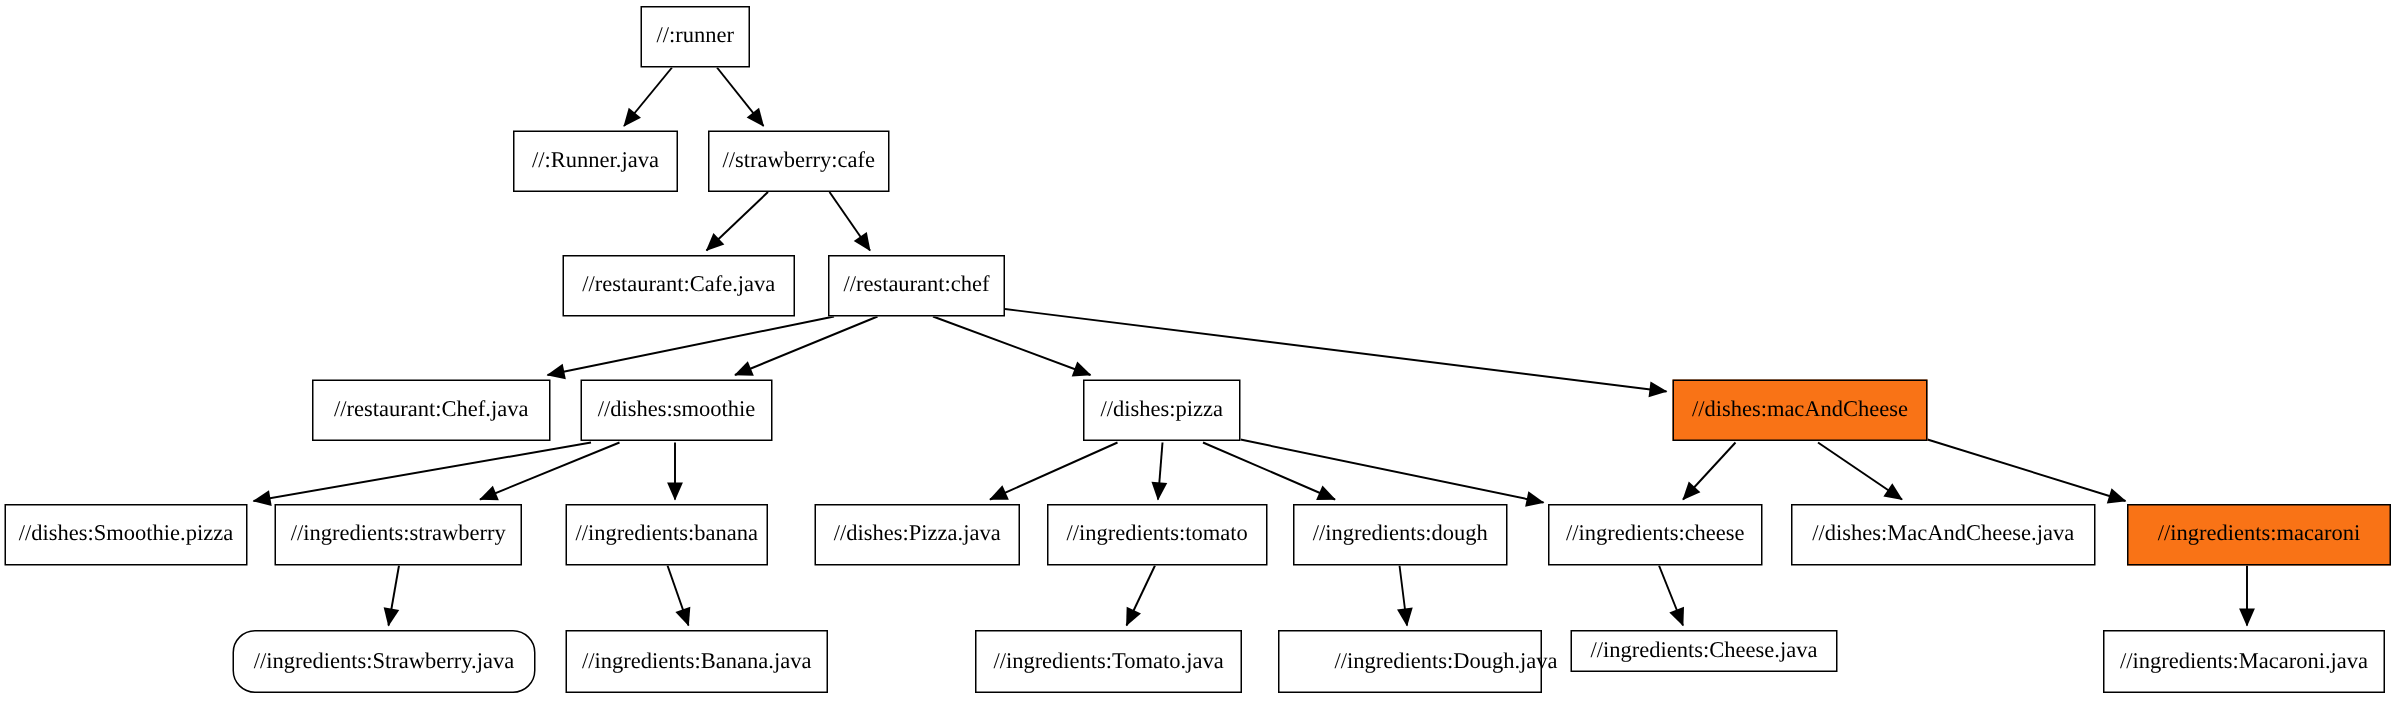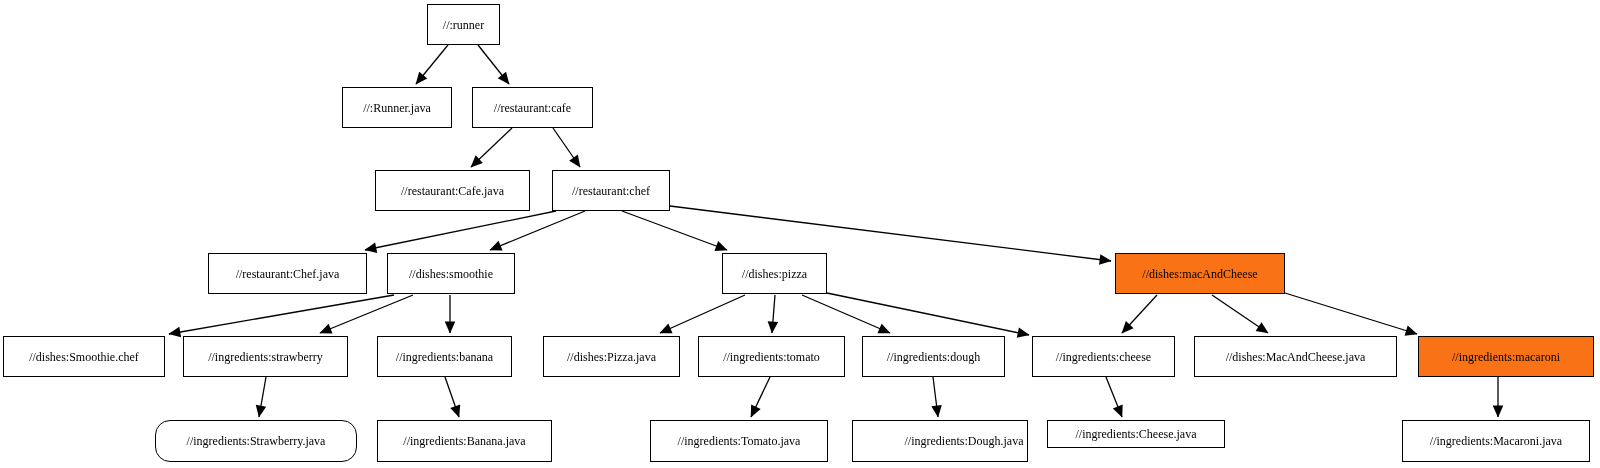--- a/index.html
+++ b/index.html
@@ -25,21 +25,21 @@
   .edges-svg line {
     stroke: #000000;
     stroke-width: 1.3;
   }
   .graph-node {
     position: absolute;
     box-sizing: border-box;
     border: 1.5px solid #000000;
     background: #ffffff;
     color: #000000;
-    font-size: 12px;
+    font-size: 15px;
     line-height: 1;
     display: flex;
     align-items: center;
     justify-content: center;
     white-space: nowrap;
     z-index: 2;
   }
 </style>
 </head>
 <body>
@@ -74,28 +74,28 @@
         <line x1="1285" y1="293" x2="1417" y2="334" stroke="#000000" marker-end="url(#arrowhead)"></line>
         <line x1="770" y1="377" x2="751" y2="417" stroke="#000000" marker-end="url(#arrowhead)"></line>
         <line x1="933" y1="377" x2="938" y2="417" stroke="#000000" marker-end="url(#arrowhead)"></line>
         <line x1="1106" y1="377" x2="1122" y2="417" stroke="#000000" marker-end="url(#arrowhead)"></line>
         <line x1="1498" y1="377" x2="1498" y2="417" stroke="#000000" marker-end="url(#arrowhead)"></line>
       </g>
   </svg>
   <div id="node-layer">
       <div class="graph-node" style="left: 427px; top: 4px; width: 73px; height: 41px; border-color: rgb(0, 0, 0); background: rgb(255, 255, 255); color: rgb(0, 0, 0);">//:runner</div>
       <div class="graph-node" style="left: 342px; top: 87px; width: 110px; height: 41px; border-color: rgb(0, 0, 0); background: rgb(255, 255, 255); color: rgb(0, 0, 0);">//:Runner.java</div>
-      <div class="graph-node" style="left: 472px; top: 87px; width: 121px; height: 41px; border-color: rgb(0, 0, 0); background: rgb(255, 255, 255); color: rgb(0, 0, 0);">//restaurant:cafe</div>
+      <div class="graph-node" style="left: 472px; top: 87px; width: 121px; height: 41px; border-color: rgb(0, 0, 0); background: rgb(255, 255, 255); color: rgb(0, 0, 0);">//strawberry:cafe</div>
       <div class="graph-node" style="left: 375px; top: 170px; width: 155px; height: 41px; border-color: rgb(0, 0, 0); background: rgb(255, 255, 255); color: rgb(0, 0, 0);">//restaurant:Cafe.java</div>
       <div class="graph-node" style="left: 552px; top: 170px; width: 118px; height: 41px; border-color: rgb(0, 0, 0); background: rgb(255, 255, 255); color: rgb(0, 0, 0);">//restaurant:chef</div>
       <div class="graph-node" style="left: 208px; top: 253px; width: 159px; height: 41px; border-color: rgb(0, 0, 0); background: rgb(255, 255, 255); color: rgb(0, 0, 0);">//restaurant:Chef.java</div>
       <div class="graph-node" style="left: 387px; top: 253px; width: 128px; height: 41px; border-color: rgb(0, 0, 0); background: rgb(255, 255, 255); color: rgb(0, 0, 0);">//dishes:smoothie</div>
       <div class="graph-node" style="left: 722px; top: 253px; width: 105px; height: 41px; border-color: rgb(0, 0, 0); background: rgb(255, 255, 255); color: rgb(0, 0, 0);">//dishes:pizza</div>
       <div class="graph-node" style="left: 1115px; top: 253px; width: 170px; height: 41px; border-color: rgb(0, 0, 0); background: #f97316; color: rgb(0, 0, 0);">//dishes:macAndCheese</div>
-      <div class="graph-node" style="left: 3px; top: 336px; width: 162px; height: 41px; border-color: rgb(0, 0, 0); background: rgb(255, 255, 255); color: rgb(0, 0, 0);">//dishes:Smoothie.chef</div>
+      <div class="graph-node" style="left: 3px; top: 336px; width: 162px; height: 41px; border-color: rgb(0, 0, 0); background: rgb(255, 255, 255); color: rgb(0, 0, 0);">//dishes:Smoothie.pizza</div>
       <div class="graph-node" style="left: 183px; top: 336px; width: 165px; height: 41px; border-color: rgb(0, 0, 0); background: rgb(255, 255, 255); color: rgb(0, 0, 0);">//ingredients:strawberry</div>
       <div class="graph-node" style="left: 377px; top: 336px; width: 135px; height: 41px; border-color: rgb(0, 0, 0); background: rgb(255, 255, 255); color: rgb(0, 0, 0);">//ingredients:banana</div>
       <div class="graph-node" style="left: 543px; top: 336px; width: 137px; height: 41px; border-color: rgb(0, 0, 0); background: rgb(255, 255, 255); color: rgb(0, 0, 0);">//dishes:Pizza.java</div>
       <div class="graph-node" style="left: 698px; top: 336px; width: 147px; height: 41px; border-color: rgb(0, 0, 0); background: rgb(255, 255, 255); color: rgb(0, 0, 0);">//ingredients:tomato</div>
       <div class="graph-node" style="left: 862px; top: 336px; width: 143px; height: 41px; border-color: rgb(0, 0, 0); background: rgb(255, 255, 255); color: rgb(0, 0, 0);">//ingredients:dough</div>
       <div class="graph-node" style="left: 1032px; top: 336px; width: 143px; height: 41px; border-color: rgb(0, 0, 0); background: rgb(255, 255, 255); color: rgb(0, 0, 0);">//ingredients:cheese</div>
       <div class="graph-node" style="left: 1194px; top: 336px; width: 203px; height: 41px; border-color: rgb(0, 0, 0); background: rgb(255, 255, 255); color: rgb(0, 0, 0);">//dishes:MacAndCheese.java</div>
       <div class="graph-node" style="left: 1418px; top: 336px; width: 176px; height: 41px; border-color: rgb(0, 0, 0); background: #f97316; color: rgb(0, 0, 0);">//ingredients:macaroni</div>
       <div class="graph-node" style="left: 155px; top: 420px; width: 202px; height: 42px; border-color: rgb(0, 0, 0); background: rgb(255, 255, 255); color: rgb(0, 0, 0); border-radius: 15px;">//ingredients:Strawberry.java</div>
       <div class="graph-node" style="left: 377px; top: 420px; width: 175px; height: 42px; border-color: rgb(0, 0, 0); background: rgb(255, 255, 255); color: rgb(0, 0, 0);">//ingredients:Banana.java</div>

